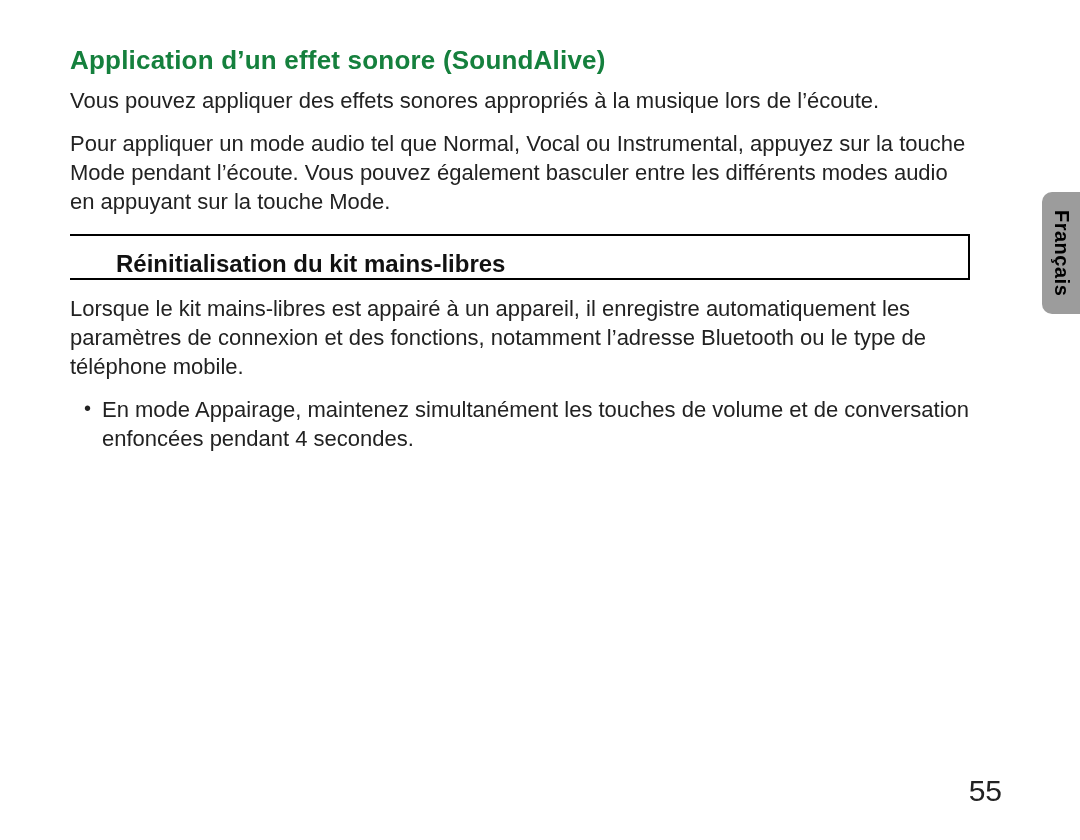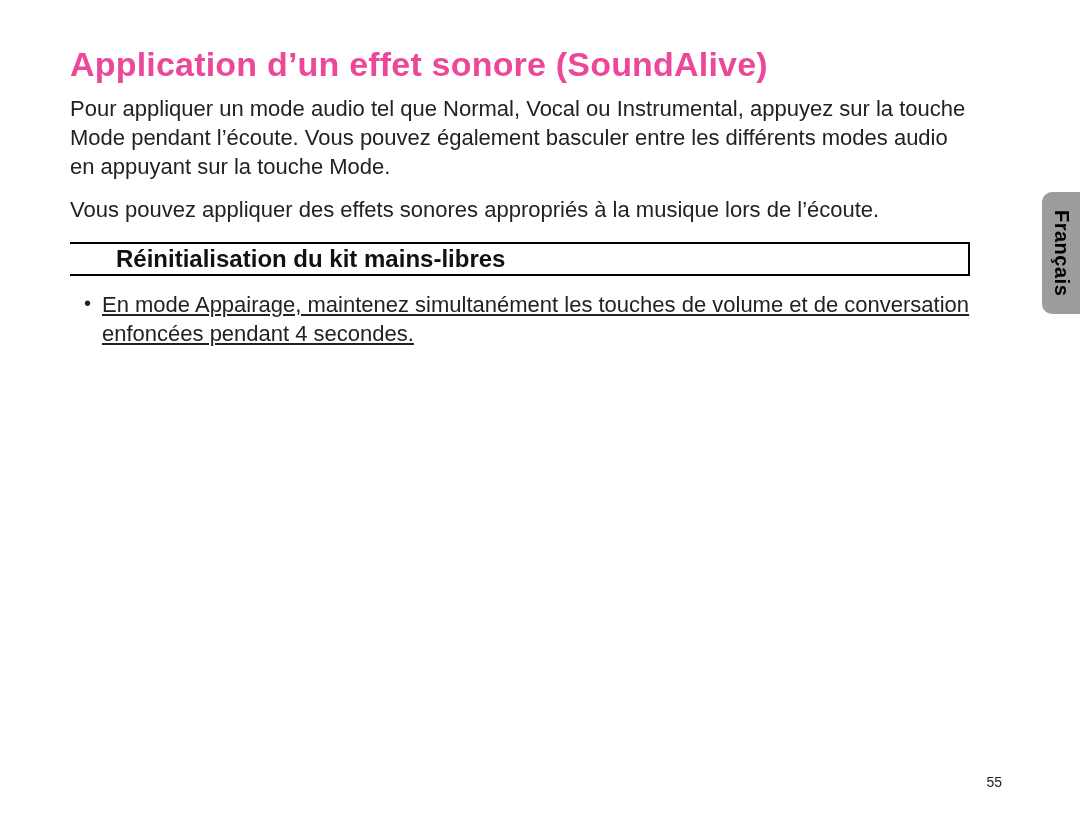--- a/index.html
+++ b/index.html
@@ -13,40 +13,40 @@
     position: relative;
     overflow: hidden;
   }
   .page {
     position: absolute;
     left: 70px;
     top: 45px;
     width: 900px;
   }
   .h1 {
-    font-size: 34px;
+    font-size: 26px;
     font-weight: bold;
-    color: #ec4899;
+    color: #15803d;
     margin-bottom: 10px;
     letter-spacing: 0.2px;
   }
   .para {
     font-size: 22px;
     line-height: 1.32;
     color: #222;
     margin-bottom: 14px;
   }
   .section-heading {
     display: flex;
-    align-items: center;
+    align-items: flex-end;
     border: 2px solid #000;
     border-left: none;
     margin-top: 18px;
     margin-bottom: 14px;
-    height: 34px;
+    height: 46px;
     box-sizing: border-box;
   }
   .section-heading .bar {
     width: 28px;
     background: #7a7a7a;
   }
   .section-heading .title {
     display: flex;
     align-items: center;
     padding-left: 18px;
@@ -59,21 +59,20 @@
     padding: 0;
     margin: 0 0 14px 0;
   }
   ul.bullets li {
     position: relative;
     padding-left: 32px;
     font-size: 22px;
     line-height: 1.32;
     color: #222;
     margin-bottom: 6px;
-    text-decoration: underline;
   }
   ul.bullets li::before {
     content: "•";
     position: absolute;
     left: 14px;
     top: 0;
     color: #222;
     font-size: 20px;
   }
   .side-tab {
@@ -92,39 +91,40 @@
   .side-tab span {
     writing-mode: vertical-rl;
     font-size: 20px;
     font-weight: bold;
     color: #000;
     letter-spacing: 0.5px;
   }
   .pagenum {
     position: absolute;
     right: 78px;
-    bottom: 50px;
-    font-size: 14px;
+    bottom: 32px;
+    font-size: 30px;
     color: #222;
   }
 </style>
 </head>
 <body>
 
 <div class="page">
 
   <div class="h1">Application d’un effet sonore (SoundAlive)</div>
+  <div class="para">Vous pouvez appliquer des effets sonores appropriés à la musique lors de l’écoute.</div>
   <div class="para">Pour appliquer un mode audio tel que Normal, Vocal ou Instrumental, appuyez sur la touche Mode pendant l’écoute. Vous pouvez également basculer entre les différents modes audio en appuyant sur la touche Mode.</div>
-  <div class="para">Vous pouvez appliquer des effets sonores appropriés à la musique lors de l’écoute.</div>
 
   <div class="section-heading">
     <div class="bar"></div>
     <div class="title">Réinitialisation du kit mains-libres</div>
   </div>
 
+  <div class="para">Lorsque le kit mains-libres est appairé à un appareil, il enregistre automatiquement les paramètres de connexion et des fonctions, notamment l’adresse Bluetooth ou le type de téléphone mobile.</div>
 
   <ul class="bullets">
     <li>En mode Appairage, maintenez simultanément les touches de volume et de conversation enfoncées pendant 4 secondes.</li>
   </ul>
 
 </div>
 
 <div class="side-tab">
   <span>Français</span>
 </div>

